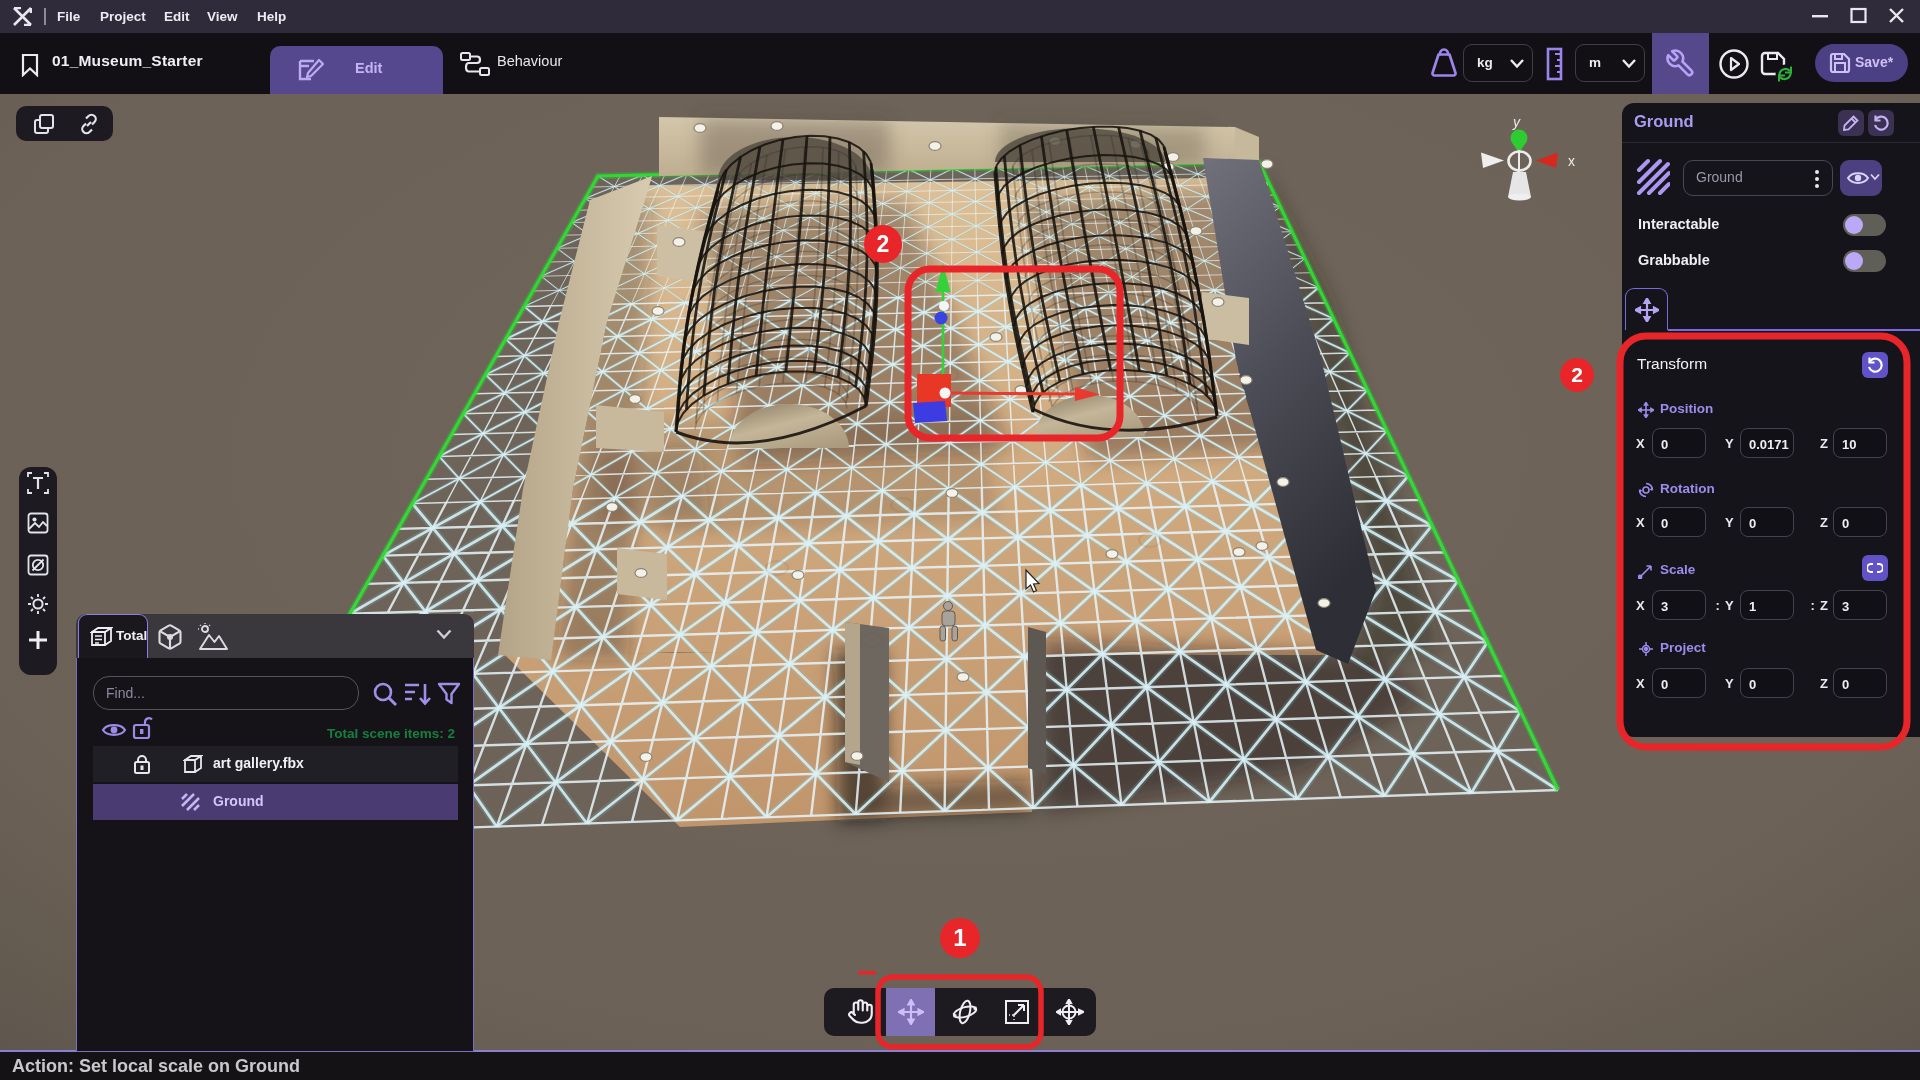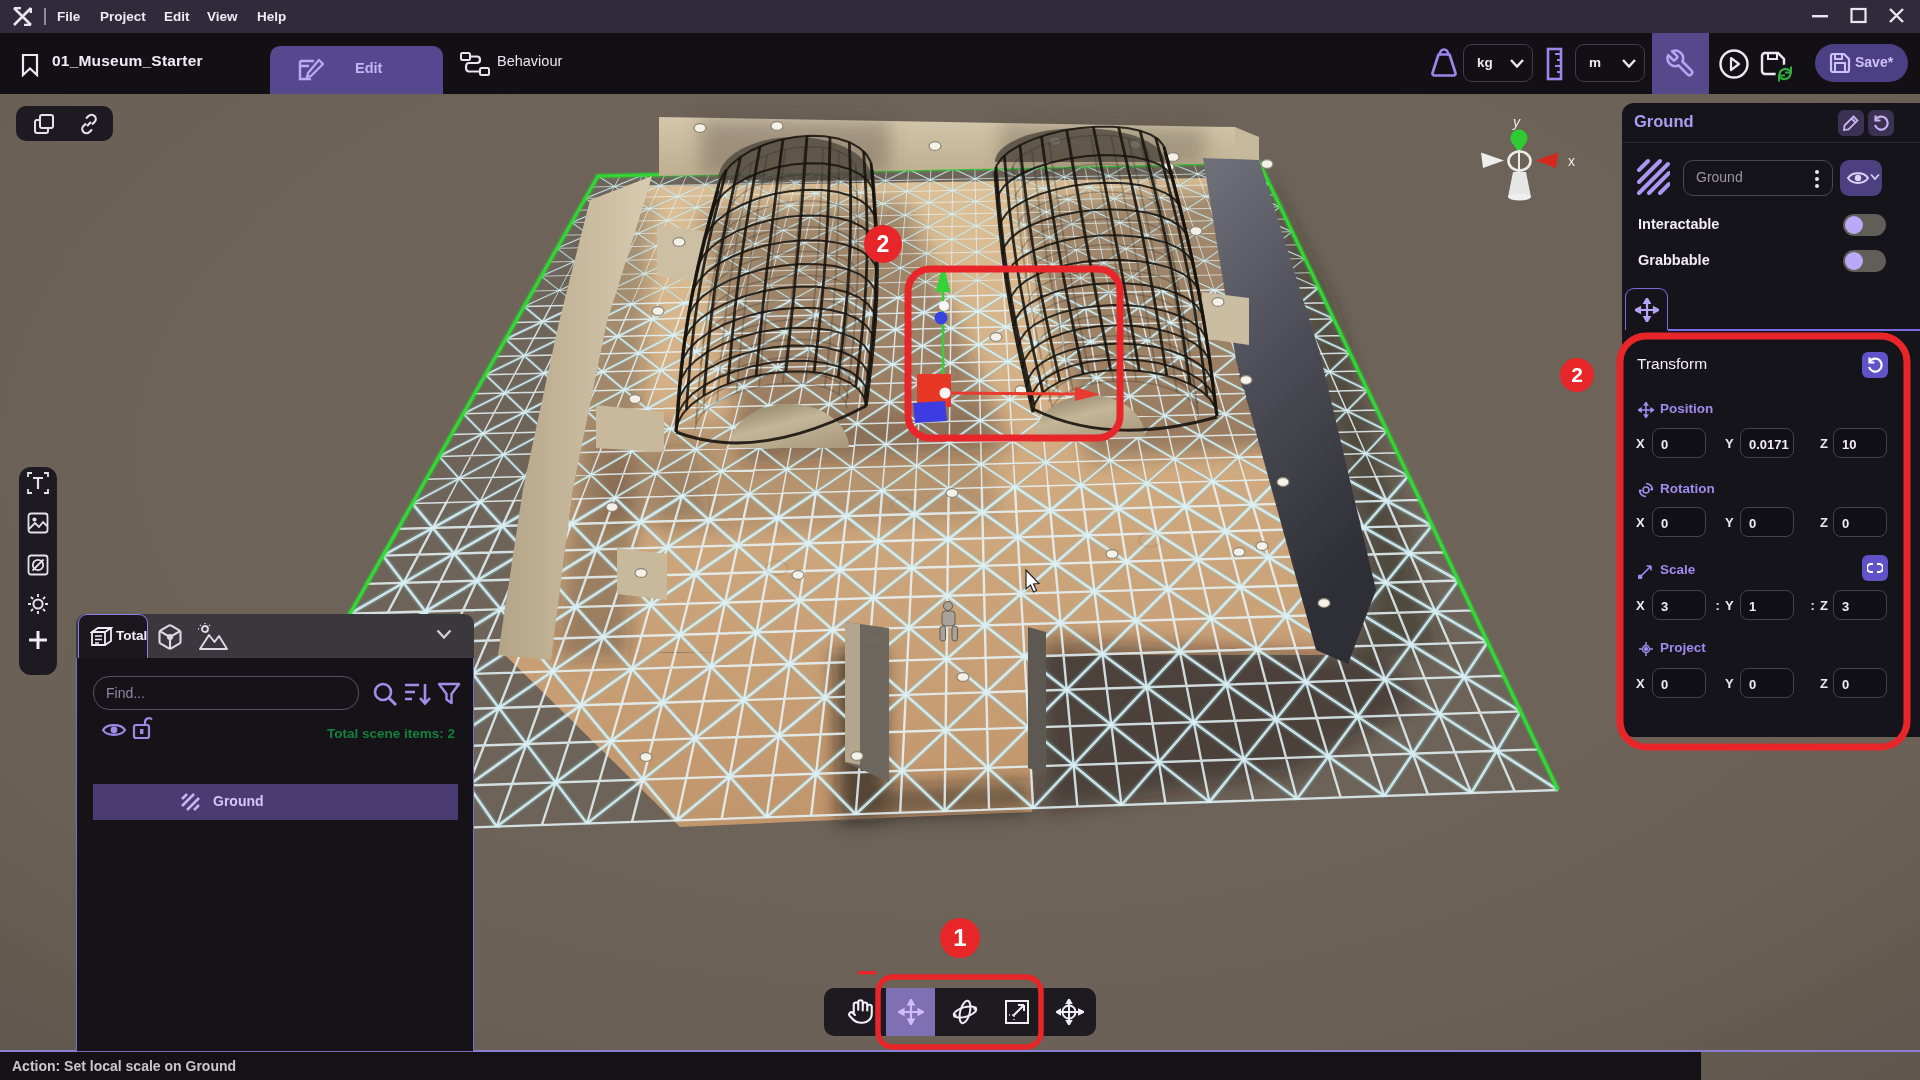--- a/index.html
+++ b/index.html
@@ -14,21 +14,21 @@
 #topbar{position:absolute;left:0;top:33px;width:1920px;height:61px;background:#121014;z-index:20}
 .tab-edit{position:absolute;left:270px;top:13px;width:173px;height:48px;background:#55488f;border-radius:10px 10px 0 0}
 .tab-edit span{position:absolute;left:85px;top:14px;font-size:14.5px;font-weight:bold;color:#c3b3f3}
 .behav{position:absolute;left:497px;top:20px;font-size:14.5px;font-weight:normal;color:#e8e6ec}
 .title{position:absolute;left:52px;top:19px;font-size:15.5px;font-weight:bold;color:#f0eef4;letter-spacing:.2px}
 .dd{position:absolute;top:11px;width:70px;height:38px;border:1.5px solid #413e49;border-radius:9px;color:#ececf0;font-size:13.5px;font-weight:bold}
 .dd span{position:absolute;left:13px;top:10px}
 .wrenchbtn{position:absolute;left:1652px;top:0;width:57px;height:61px;background:#55488b}
 .savebtn{position:absolute;left:1815px;top:11px;width:93px;height:38px;background:#4c4085;border-radius:19px;color:#cfc1f6;font-size:14px;font-weight:bold}
 
-#statusbar{position:absolute;left:0;top:1052px;width:1701px;height:28px;background:#141215;z-index:25;color:#c9c7cc;font-size:14px;font-weight:bold;line-height:28px;padding-left:12px}
+#statusbar{position:absolute;left:0;top:1052px;width:1920px;height:28px;background:#141215;z-index:25;color:#c9c7cc;font-size:18px;font-weight:bold;line-height:28px;padding-left:12px}
 #vpline{position:absolute;left:0;top:1050px;width:1920px;height:2px;background:#8a7fd0;z-index:18}
 
 #ltools{position:absolute;left:19px;top:467px;width:38px;height:208px;background:#1d1b21;border-radius:12px;z-index:20}
 #tlpill{position:absolute;left:16px;top:106px;width:97px;height:35px;background:#1d1b21;border-radius:10px;z-index:20}
 
 #spanel{position:absolute;left:76px;top:614px;width:398px;height:438px;z-index:21}
 .sp-head{position:absolute;left:0;top:0;width:398px;height:44px;background:#3a373d;border-radius:10px 10px 0 0}
 .sp-body{position:absolute;left:0;top:44px;width:398px;height:394px;background:#151318;border-left:1px solid #7a6fc5;border-right:1px solid #7a6fc5;border-bottom:1px solid #7a6fc5}
 .sp-tab1{position:absolute;left:2px;top:0;width:70px;height:44px;background:#1a181d;border:1.5px solid #8d7de8;border-bottom:none;border-radius:9px 9px 0 0}
 .sp-find{position:absolute;left:16px;top:18px;width:266px;height:34px;border:1.5px solid #55525c;border-radius:16px;color:#8d88a2;font-size:14px}
@@ -384,20 +384,33 @@
     <svg class="abs" style="left:24px;top:62px" width="26" height="20" viewBox="0 0 26 20">
           <path d="M2 10 C6 3.5 20 3.5 24 10 C20 16.5 6 16.5 2 10 Z" fill="none" stroke="#9b8be6" stroke-width="2.2"></path>
           <circle cx="13" cy="10" r="3.4" fill="#9b8be6"></circle>
         </svg>
     <svg class="abs" style="left:54px;top:58px" width="22" height="24" viewBox="0 0 22 24">
           <rect x="3" y="9" width="15" height="13" rx="2" fill="none" stroke="#9b8be6" stroke-width="2.2"></rect>
           <path d="M14 9 V6 a4 4 0 0 1 7 -2.5" fill="none" stroke="#9b8be6" stroke-width="2.2"></path>
           <rect x="9" y="13" width="3.4" height="5" fill="#9b8be6"></rect>
         </svg>
     <span class="abs" style="right:18px;top:68px;font-size:13.5px;font-weight:bold;color:#15803d">Total scene items: 2</span>
+    <div class="srow" style="top:88px;background:#211f26">
+      <svg class="abs" style="left:40px;top:8px" width="18" height="20" viewBox="0 0 18 20">
+            <rect x="2" y="8" width="14" height="11" rx="1.5" fill="none" stroke="#e8e6ec" stroke-width="2"></rect>
+            <path d="M5 8 V6 a4 4 0 0 1 8 0 V8" fill="none" stroke="#e8e6ec" stroke-width="2"></path>
+            <rect x="7.5" y="11.5" width="3" height="4.5" fill="#e8e6ec"></rect>
+          </svg>
+      <svg class="abs" style="left:90px;top:8px" width="20" height="20" viewBox="0 0 20 20">
+            <g fill="none" stroke="#e8e6ec" stroke-width="1.8">
+              <path d="M2 6 L8 2 H18 L12 6 Z M2 6 H12 V18 H2 Z M18 2 V14 L12 18"></path>
+            </g>
+          </svg>
+      <span class="nm" style="left:120px;color:#f2f0f6">art gallery.fbx</span>
+    </div>
     <div class="srow" style="top:126px;background:#4a3b72">
       <svg class="abs" style="left:88px;top:9px" width="20" height="18" viewBox="0 0 20 18">
             <g stroke="#c5b5f5" stroke-width="2.6">
               <path d="M1 6 L6 1 M1 13 L13 1 M6 17 L18 5 M13 17 L18 12"></path>
             </g>
           </svg>
       <span class="nm" style="left:120px;color:#d3c6f8">Ground</span>
     </div>
   </div>
 </div>

